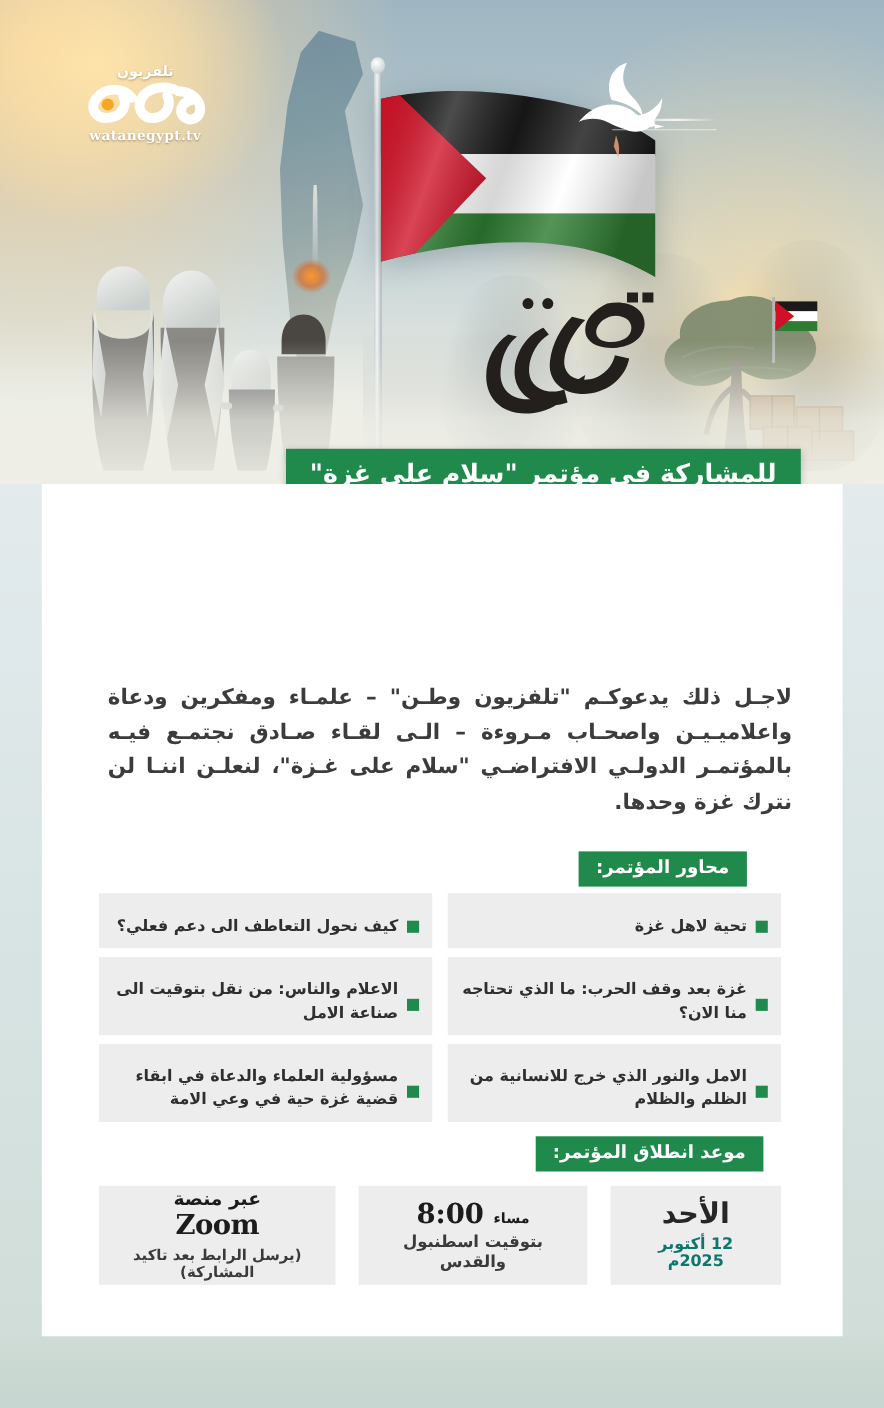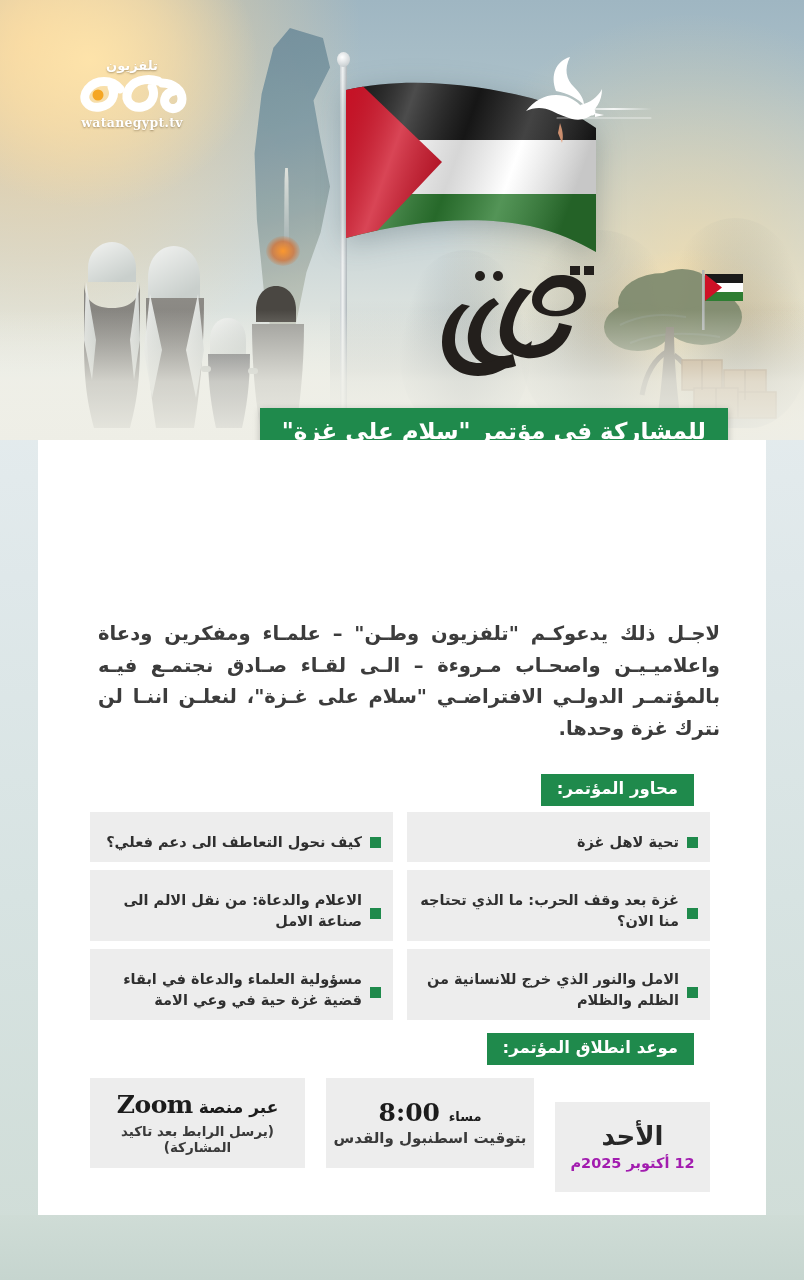--- a/index.html
+++ b/index.html
@@ -195,21 +195,21 @@
   .section-pill {
     position: absolute;
     background: #1f8a4c;
     color: #ffffff;
     font-size: 16.5px;
     font-weight: 700;
     padding: 5px 16px 7px 16px;
     white-space: nowrap;
     line-height: 1.2;
   }
-  .pill-topics { right: 72px; top: 334px; text-align: center; }
+  .pill-topics { right: 87px; top: 334px; text-align: center; }
   .pill-date   { right: 72px; top: 593px; }
 
   
   .topics {
     position: absolute; right: 56px; top: 372px;
     width: 620px;
     display: grid;
     grid-template-columns: 1fr 1fr;
     column-gap: 14px;
     row-gap: 8px;
@@ -247,35 +247,35 @@
     gap: 14px;
   }
   .info-card {
     background: #ededed;
     height: 90px;
     display: flex;
     flex-direction: column;
     align-items: center;
     justify-content: center;
     text-align: center;
-    padding: 8px 0;
-  }
-  .card-date { width: 155px; margin-top: 24px; }
+    padding: 8px 28px;
+  }
+  .card-date { width: 155px; }
   .card-time { width: 208px; }
   .card-plat { width: 215px; }
 
   .big-day {
     color: #262626;
     font-size: 26px;
     font-weight: 700;
     line-height: 1.05;
     margin-bottom: 4px;
   }
   .sub-date {
-    color: #a21caf;
+    color: #0f766e;
     font-size: 14.5px;
     font-weight: 700;
   }
   .big-time {
     color: #1c1c1c;
     font-size: 25px;
     font-weight: 700;
     font-family: "DejaVu Serif", "Liberation Serif", serif;
     line-height: 1.1;
     direction: rtl;
@@ -510,21 +510,21 @@
         <span class="bullet"></span>
         <span class="topic-label">كيف نحول التعاطف الى دعم فعلي؟</span>
       </div>
 
       <div class="topic tall">
         <span class="bullet"></span>
         <span class="topic-label">غزة بعد وقف الحرب: ما الذي تحتاجه منا الان؟</span>
       </div>
       <div class="topic tall">
         <span class="bullet"></span>
-        <span class="topic-label">الاعلام والدعاة: من نقل الالم الى صناعة الامل</span>
+        <span class="topic-label">الاعلام والناس: من نقل بتوقيت الى صناعة الامل</span>
       </div>
 
       <div class="topic tall">
         <span class="bullet"></span>
         <span class="topic-label">الامل والنور الذي خرج للانسانية من الظلم والظلام</span>
       </div>
       <div class="topic tall">
         <span class="bullet"></span>
         <span class="topic-label">مسؤولية العلماء والدعاة في ابقاء قضية غزة حية في وعي الامة</span>
       </div>

